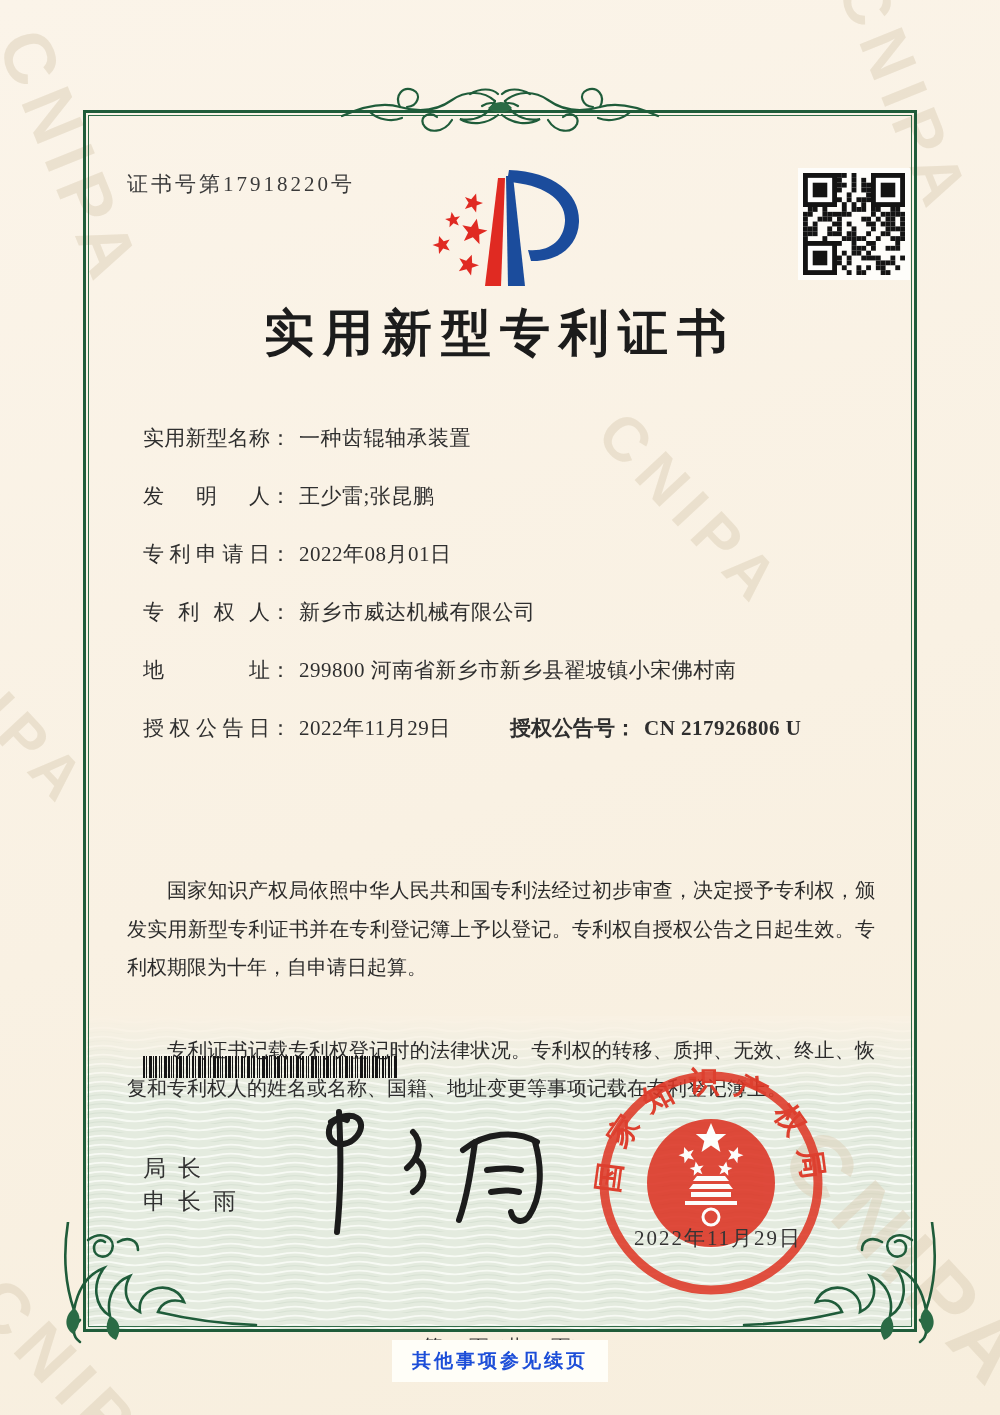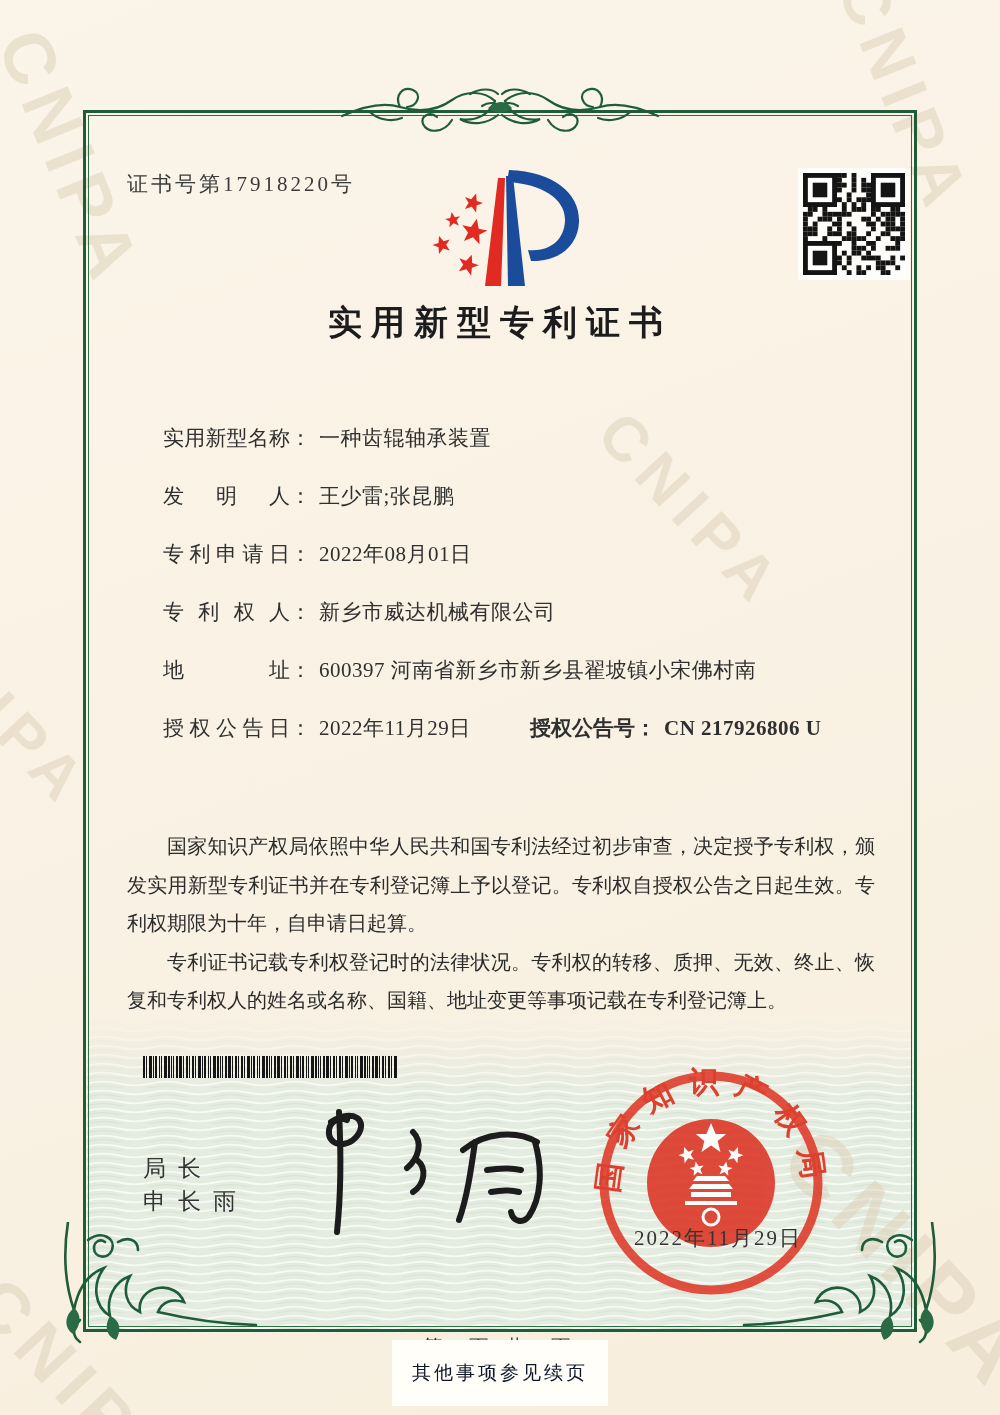--- a/index.html
+++ b/index.html
@@ -42,55 +42,55 @@
   .content { position:absolute; inset:0; z-index:5; }
 
   .cert-no { position:absolute; left:127px; top:170px; font-size:21px;
     letter-spacing:3px; color:#3a3a3a;text-align:center; }
 
   .logo { position:absolute; left:415px; top:158px; }
   .qr { position:absolute; left:798px; top:168px; width:112px; height:112px;
     background:#fefdfa; padding:5px; }
 
   .title { position:absolute; left:0; right:0; top:300px; text-align:center;
-    font-size:34px; font-weight:bold; letter-spacing:9px; color:#1c1c1c; }
+    font-size:50px; font-weight:bold; letter-spacing:9px; color:#1c1c1c; }
 
   .fields { position:absolute; left:143px; top:424px; width:720px; }
   .f-row { height:29px; margin-bottom:29px; font-size:21px; position:relative;
-    white-space:nowrap; color:#2f2f2f;margin-left:20px; }
+    white-space:nowrap; color:#2f2f2f; }
   .f-label { display:inline-block; width:127px; text-align:justify;
     text-align-last:justify; vertical-align:top; }
   .f-colon { display:inline-block; margin-right:8px; }
   .f-value { letter-spacing:.5px; }
   .grant-no { position:absolute; left:367px; top:0;font-weight:bold; }
 
   .body-text { position:absolute; left:127px; top:827px; width:748px;
     font-size:20px; line-height:38.5px; text-align:justify; color:#2b2b2b; }
-  .body-text p { text-indent:2em; }
+  .body-text p { text-indent:2em;margin-top:44px; }
 
   .barcode { position:absolute; left:143px; top:1056px; width:258px; height:22px; }
 
   .director { position:absolute; left:143px;
     font-family:"Liberation Sans","DejaVu Sans",sans-serif;
     font-size:23px; letter-spacing:12px; color:#333; }
   .director-title { top:1140px;margin-top:13px; }
   .director-name  { top:1186px; }
 
   .signature { position:absolute; left:295px; top:1098px; }
 
   .seal { position:absolute; left:593px; top:1065px; opacity:.95; }
   .seal-date { position:absolute; left:608px; top:1224px; width:220px;
     text-align:center; font-size:21px; letter-spacing:2px; color:#343434; }
 
   .page-num { position:absolute; left:4px; right:0; top:1291px; text-align:center;
     font-size:19px; color:#333; letter-spacing:2px;margin-top:43px; }
 
   .cont-note { position:absolute; left:0; right:0; top:1340px; text-align:center; }
-  .cont-note span { display:inline-block; background:#fffef8; padding:20px 20px;
-    font-size:19px; letter-spacing:3px; color:#0f172a; }
+  .cont-note span { display:inline-block; background:#fffef8; padding:8px 20px;
+    font-size:19px; letter-spacing:3px; color:#1d4ed8;font-weight:bold; }
 </style>
 </head>
 <body>
 
 <div class="page">
 
   <span class="wm wm1">CNIPA</span>
   <span class="wm wm2">CNIPA</span>
   <span class="wm wm3">CNIPA</span>
   <span class="wm wm4">CNIPA</span>
@@ -342,21 +342,21 @@
       <div class="f-row">
         <span class="f-label">发明人</span><span class="f-colon">：</span><span class="f-value">王少雷;张昆鹏</span>
       </div>
       <div class="f-row">
         <span class="f-label">专利申请日</span><span class="f-colon">：</span><span class="f-value">2022年08月01日</span>
       </div>
       <div class="f-row">
         <span class="f-label">专利权人</span><span class="f-colon">：</span><span class="f-value">新乡市威达机械有限公司</span>
       </div>
       <div class="f-row">
-        <span class="f-label">地址</span><span class="f-colon">：</span><span class="f-value">600397 河南省新乡市新乡县翟坡镇小宋佛村南</span>
+        <span class="f-label">地址</span><span class="f-colon">：</span><span class="f-value">299800 河南省新乡市新乡县翟坡镇小宋佛村南</span>
       </div>
       <div class="f-row">
         <span class="f-label">授权公告日</span><span class="f-colon">：</span><span class="f-value">2022年11月29日</span>
         <span class="grant-no">
           <span>授权公告号</span><span class="f-colon">：</span><span class="f-value">CN 217926806 U</span>
         </span>
       </div>
     </div>
 
     <div class="body-text">

